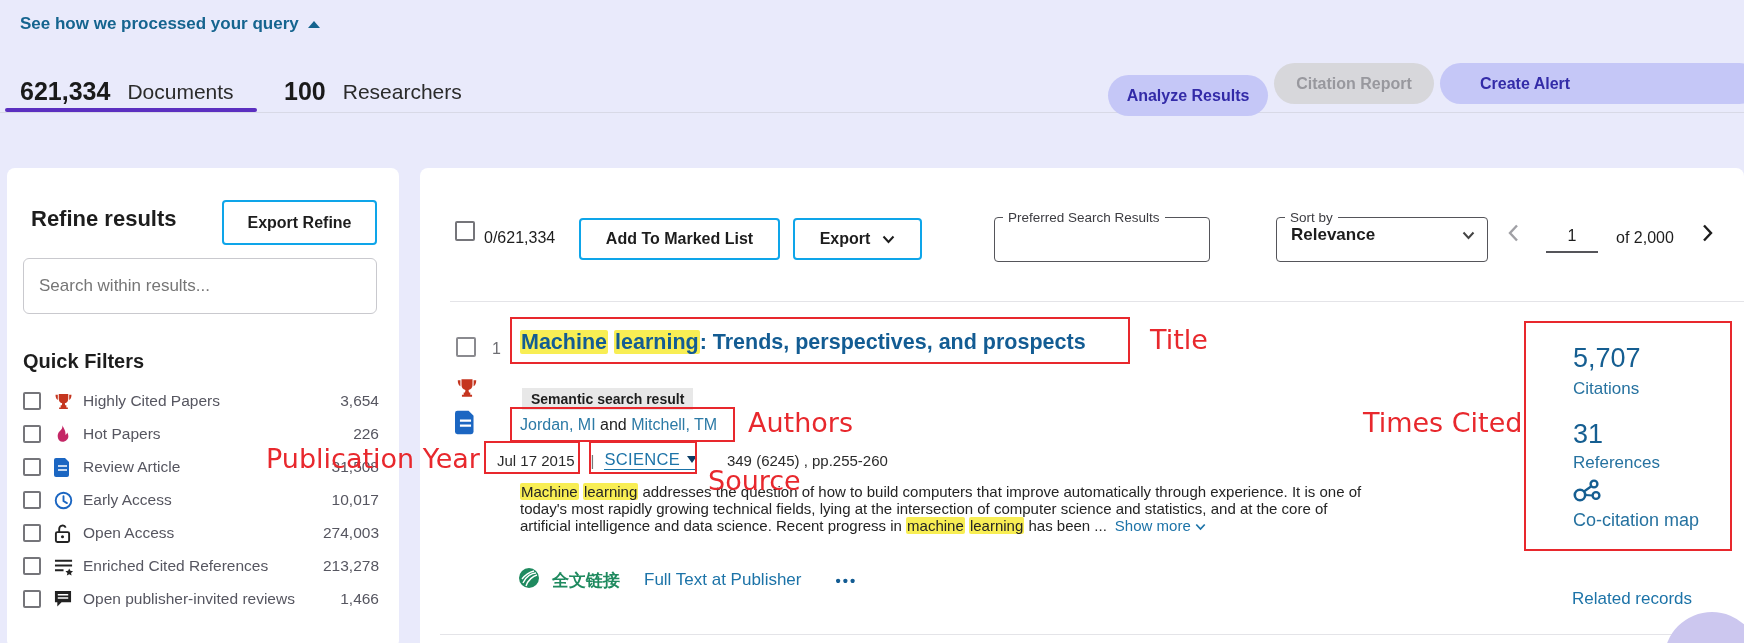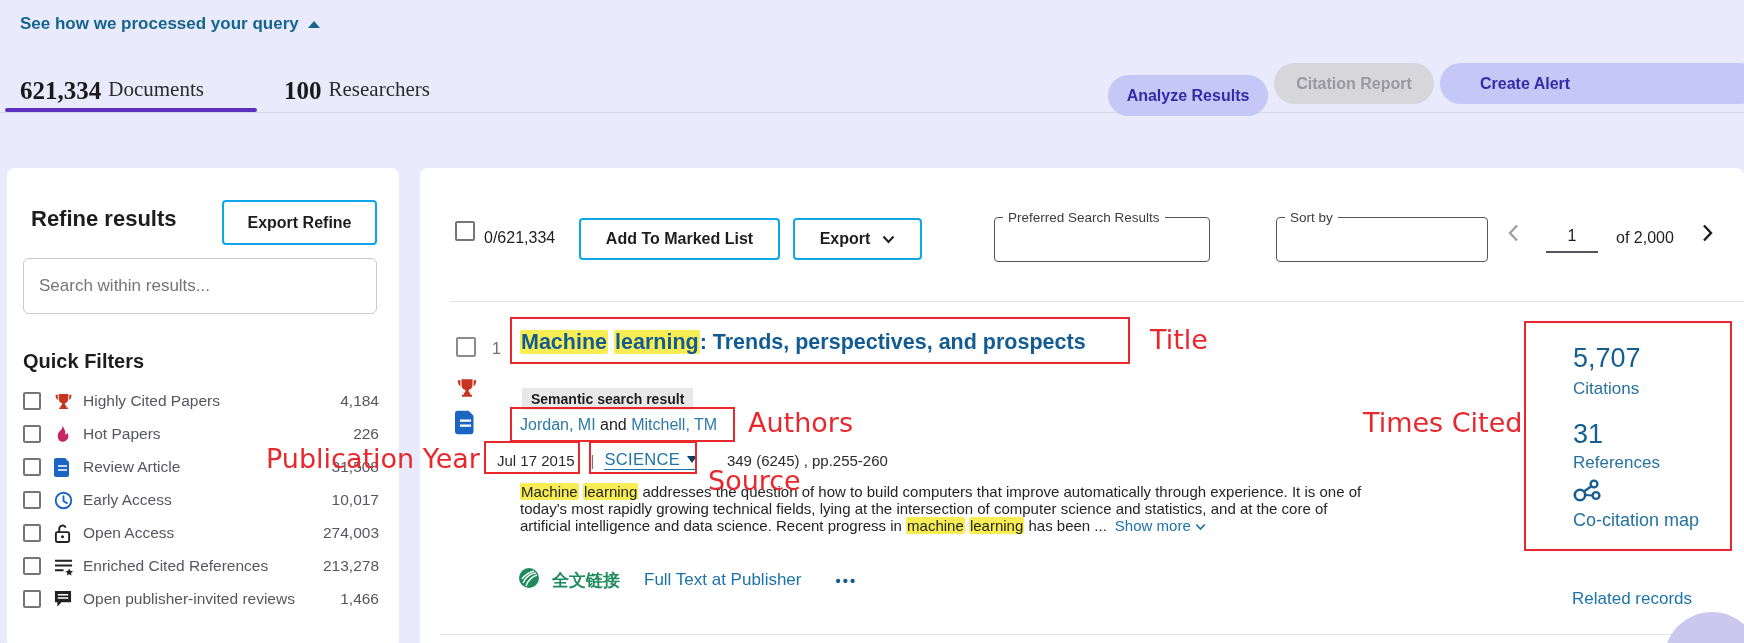--- a/index.html
+++ b/index.html
@@ -4,21 +4,21 @@
 <style>
   * { margin:0; padding:0; box-sizing:border-box; }
   html,body { width:1744px; height:643px; }
   body { font-family:"Liberation Sans", sans-serif; background:#e9eafb; position:relative; overflow:hidden; }
   .abs { position:absolute; }
   .card { position:absolute; background:#fff; border-radius:8px; }
 
   
   .query-link { left:20px; top:14px; font-size:17px; font-weight:700; color:#15648f; display:flex; align-items:center; gap:9px; cursor:pointer; }
   .tri-up { width:0; height:0; border-left:6px solid transparent; border-right:6px solid transparent; border-bottom:7px solid #15648f; display:inline-block; }
-  .tab { display:flex; align-items:flex-start; gap:7px; cursor:pointer; color:#1a1a1a;font-family:Liberation Serif, serif; }
+  .tab { display:flex; align-items:center; gap:17px; cursor:pointer; color:#1a1a1a; }
   .tab .cnt { font-size:25px; font-weight:700; }
   .tab .lbl { font-size:21px; font-weight:400; color:#2b2b2b; }
   .tab-underline { left:5px; top:108px; width:252px; height:4px; background:#5b2fc0; border-radius:2px; }
   .tabs-divider { left:0; top:112px; width:1744px; height:1px; background:#d8d9e6; }
   .pill { position:absolute; top:63px; height:41px; border-radius:21px; display:flex; align-items:center; justify-content:center; font-size:16px; font-weight:700; cursor:pointer; }
   .pill.primary { background:#c5c7f7; color:#332ba8; }
   .pill.disabled { background:#d7d7db; color:#98989e; cursor:default; }
 
   
   .sb-title { left:31px; top:206px; font-size:22px; font-weight:700; color:#1d1d1d; }
@@ -101,21 +101,21 @@
 
 <div class="f-row" style="top:388px;">
   <span class="cbx"></span>
   <span class="f-ico">
       <svg width="19" height="19" viewBox="0 0 20 20">
         <path fill="#c5351f" d="M5 2h10v5a5 5 0 0 1-3.6 4.8L11.8 14H13v2.2h1.6V18H5.4v-1.8H7V14h1.2l.4-2.2A5 5 0 0 1 5 7V2z"></path>
         <path fill="#c5351f" d="M4 3H1.6c0 3 1 4.8 2.4 5.4V3zm12 0h2.4c0 3-1 4.8-2.4 5.4V3z"></path>
       </svg>
     </span>
   <span class="f-lbl">Highly Cited Papers</span>
-  <span class="f-cnt">4,184</span>
+  <span class="f-cnt">3,654</span>
 </div>
 <div class="f-row" style="top:421px;">
   <span class="cbx"></span>
   <span class="f-ico">
       <svg width="16" height="19" viewBox="0 0 16 19">
         <path fill="#c42766" d="M8 0c1.6 3.4-2 5.2-3.4 7.6C3.2 10 3.4 13 5 15.2A5.6 5.6 0 0 0 13.6 14c1.3-2.3.8-4.6-.4-6.6-.3 1-.8 2-1.9 2.4.6-2.7-.5-5.4-3.3-9.8z"></path>
       </svg>
     </span>
   <span class="f-lbl">Hot Papers</span>
   <span class="f-cnt">226</span>
@@ -187,20 +187,26 @@
   <svg width="13" height="9" viewBox="0 0 13 9">
       <path d="M1.5 1.5 L6.5 7 L11.5 1.5" stroke="#1d1d1d" stroke-width="2" fill="none"></path>
     </svg>
 </button>
 
 <fieldset class="dd" style="left:994px; top:210px; width:216px; height:52px;">
   <legend>Preferred Search Results</legend>
 </fieldset>
 <fieldset class="dd" style="left:1276px; top:210px; width:212px; height:52px;">
   <legend>Sort by</legend>
+  <div class="val">
+    <span>Relevance</span>
+    <svg width="13" height="9" viewBox="0 0 13 9">
+        <path d="M1.5 1.5 L6.5 7 L11.5 1.5" stroke="#444" stroke-width="2" fill="none"></path>
+      </svg>
+  </div>
 </fieldset>
 
 <span class="pg-arrow" style="left:1508px;"><svg width="11" height="18" viewBox="0 0 11 18">
       <path d="M9 1.5 L2 9 L9 16.5" stroke="#a0a0a5" stroke-width="2.4" fill="none"></path>
     </svg></span>
 <input class="pg-input" value="1" style="">
 <div class="abs pg-of">of 2,000</div>
 <span class="pg-arrow" style="left:1702px;"><svg width="11" height="18" viewBox="0 0 11 18">
       <path d="M2 1.5 L9 9 L2 16.5" stroke="#1d1d1d" stroke-width="2.4" fill="none"></path>
     </svg></span>

